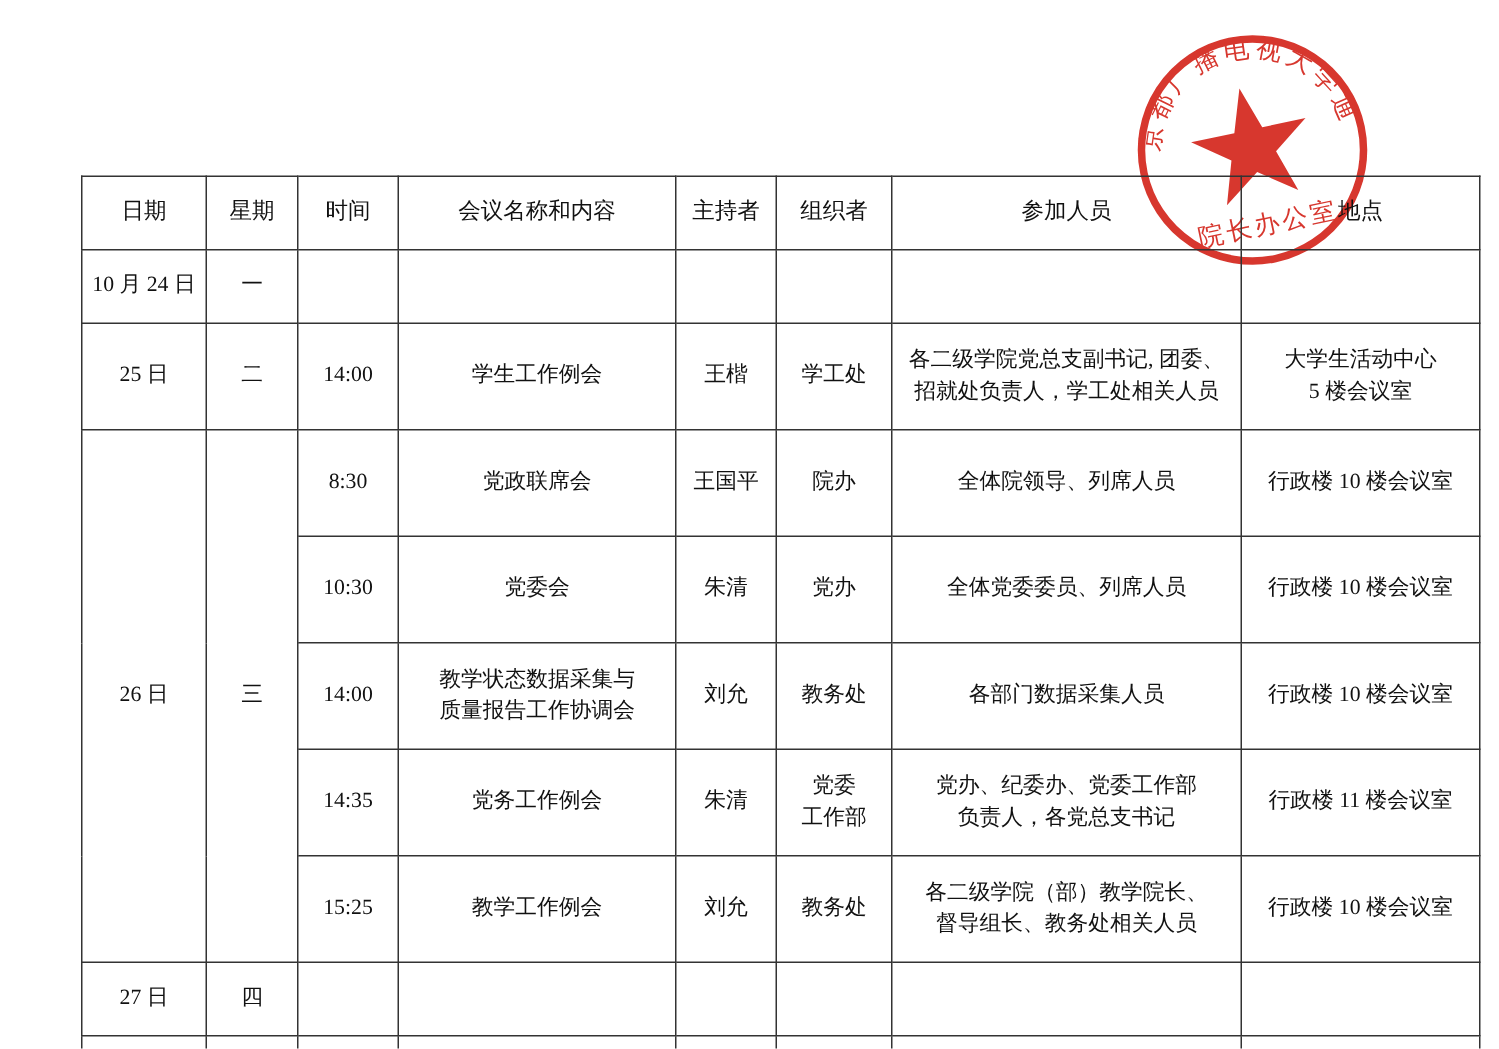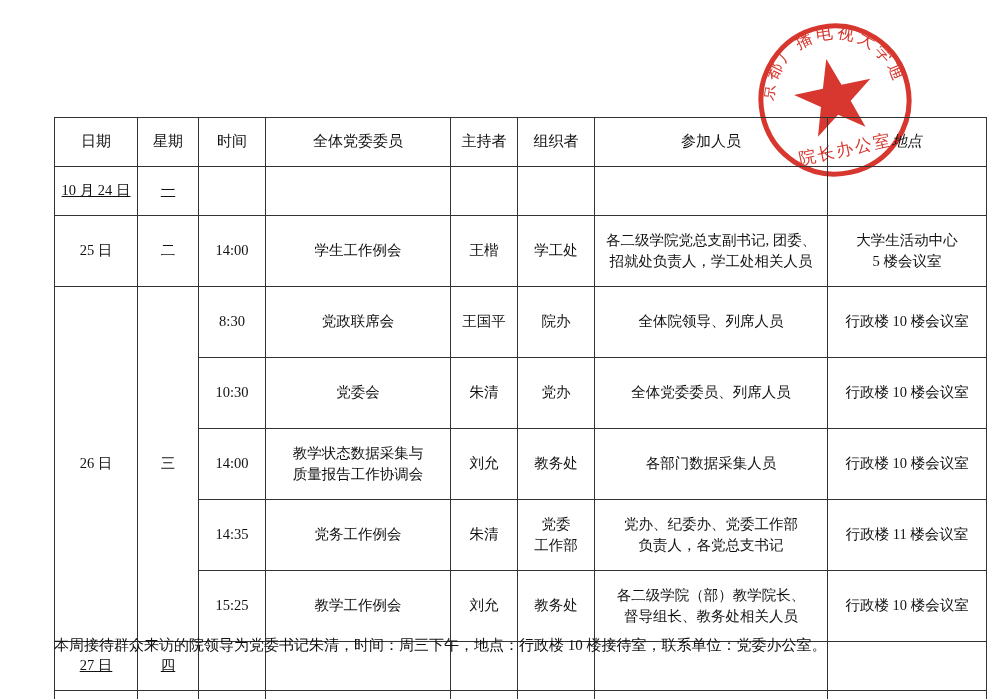--- a/index.html
+++ b/index.html
@@ -67,24 +67,24 @@
     height: 40px;
     font-size: 15px;
   }
   .c-date   { width: 78px; }
   .c-week   { width: 56px; }
   .c-time   { width: 62px; }
   .c-name   { width: 180px; }
   .c-host   { width: 62px; }
   .c-org    { width: 72px; }
   .c-attend { width: 228px; }
-  .c-place  { width: 154px; font-style: italic; }
+  .c-place  { width: 154px; }
 
   .row-tall td { height: 62px; }
-  .row-short td { height: 40px; text-decoration: underline; }
+  .row-short td { height: 40px; }
   .row-head td { height: 40px; }
   .multi { white-space: pre-line; }
   .footnote {
     position: absolute;
     left: 54px;
     top: 636px;
     width: 892px;
     font-size: 15px;
     color: #111111;
     white-space: nowrap;
@@ -108,21 +108,21 @@
     </g>
   </svg>
 
   <div class="sched-wrap">
     <table class="sched">
       <thead>
         <tr class="row-head">
           <td class="c-date">日期</td>
           <td class="c-week">星期</td>
           <td class="c-time">时间</td>
-          <td class="c-name">全体党委委员</td>
+          <td class="c-name">会议名称和内容</td>
           <td class="c-host">主持者</td>
           <td class="c-org">组织者</td>
           <td class="c-attend">参加人员</td>
           <td class="c-place">地点</td>
         </tr>
       </thead>
       <tbody>
         <tr class="row-short">
           <td>10 月 24 日</td>
           <td>一</td>
@@ -216,15 +216,14 @@
           <td class="multi"></td>
           <td></td>
           <td class="multi"></td>
           <td class="multi"></td>
           <td class="multi"></td>
         </tr>
       </tbody>
     </table>
   </div>
 
-  <div class="footnote">本周接待群众来访的院领导为党委书记朱清，时间：周三下午，地点：行政楼 10 楼接待室，联系单位：党委办公室。</div>
 
 </div>
 
 </body></html>

